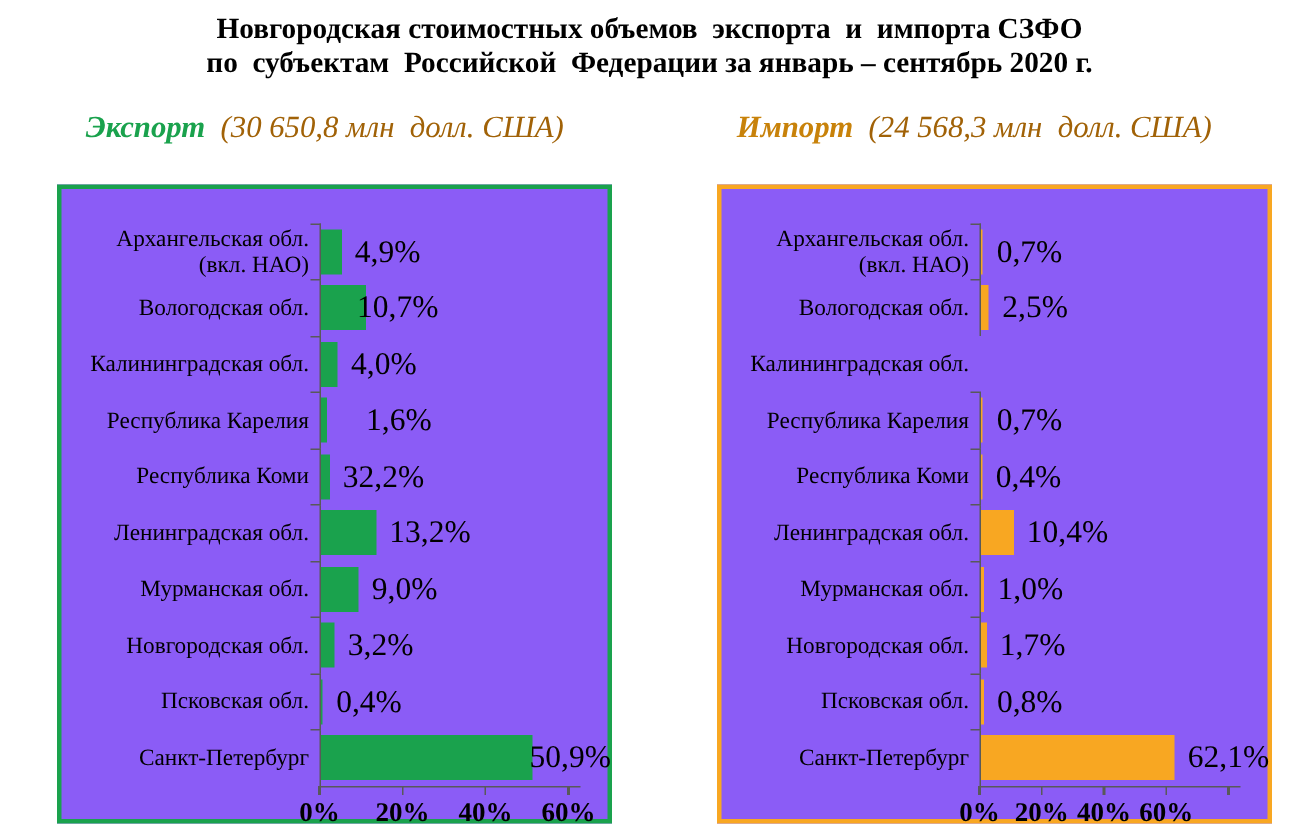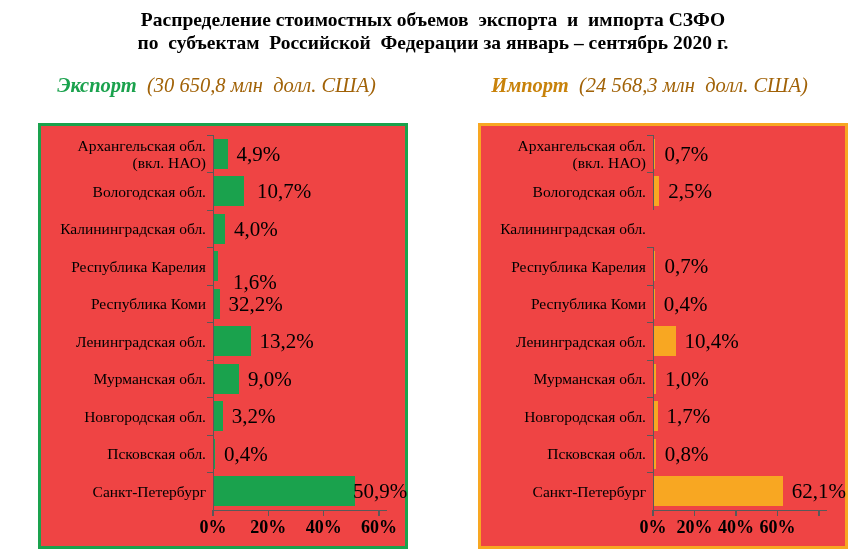--- a/index.html
+++ b/index.html
@@ -20,22 +20,22 @@
   }
   .subtitles { display: flex; margin-top: 20px; }
   .subtitle { flex: 1; text-align: center; font-style: italic; font-size: 20.5px; white-space: pre; }
   .subtitle .sub-name { font-weight: bold; }
   .subtitle .sub-total { color: #a16207; }
 
   .panels { display: flex; margin: 26px 0 0 38px; }
   .panel {
     width: 370px; height: 426px;
     border: 3px solid #000;
-    padding-top: 9px;
-    background: #ef4444;
+    padding-top: 23px;
+    background: #8b5cf6;
   }
   .panel + .panel { margin-left: 70px; }
 
   .rows { position: relative; }
   .row { height: 37.5px; display: flex; position: relative; }
   .cat {
     width: 172px;
     display: flex; align-items: center; justify-content: flex-end;
     text-align: right;
     padding-right: 7px;
@@ -88,21 +88,21 @@
     width: 48px;
     text-align: center;
     font-size: 18px;
     font-weight: 600;
   }
 </style>
 </head>
 <body>
 
 <div class="title-block">
-  <div class="title-line">Распределение стоимостных объемов  экспорта  и  импорта СЗФО</div>
+  <div class="title-line">Новгородская стоимостных объемов  экспорта  и  импорта СЗФО</div>
   <div class="title-line">по  субъектам  Российской  Федерации за январь – сентябрь 2020 г.</div>
 </div>
 
 <div class="subtitles">
   <div class="subtitle"><span class="sub-name" style="color: rgb(26, 162, 77);">Экспорт</span><span>  </span><span class="sub-total">(30 650,8 млн  долл. США)</span></div>
   <div class="subtitle"><span class="sub-name" style="color: rgb(200, 130, 10);">Импорт</span><span>  </span><span class="sub-total">(24 568,3 млн  долл. США)</span></div>
 </div>
 
 <div class="panels">
   <div class="panel" style="border-color: rgb(26, 162, 77);">
@@ -114,37 +114,37 @@
             <div class="ytick"></div>
             <div class="bar" style="width: 13.5567px; background: rgb(26, 162, 77);"></div>
             <span class="val" style="left: 22.5567px;">4,9%</span>
           </div>
         </div>
         <div class="row">
           <div class="cat">Вологодская обл.</div>
           <div class="plot">
             <div class="ytick"></div>
             <div class="bar" style="width: 29.6033px; background: rgb(26, 162, 77);"></div>
-            <span class="val" style="left: 43px; text-align: right;">10,7%</span>
+            <span class="val" style="left: 24px; text-align: right;">10,7%</span>
           </div>
         </div>
         <div class="row">
           <div class="cat">Калининградская обл.</div>
           <div class="plot">
             <div class="ytick"></div>
             <div class="bar" style="width: 11.0667px; background: rgb(26, 162, 77);"></div>
             <span class="val" style="left: 20.0667px;">4,0%</span>
           </div>
         </div>
         <div class="row">
           <div class="cat">Республика Карелия</div>
           <div class="plot">
             <div class="ytick"></div>
             <div class="bar" style="width: 4.42667px; background: rgb(26, 162, 77);"></div>
-            <span class="val" style="left: 19px; margin-top: 16px;">1,6%</span>
+            <span class="val" style="left: 30px;">1,6%</span>
           </div>
         </div>
         <div class="row">
           <div class="cat">Республика Коми</div>
           <div class="plot">
             <div class="ytick"></div>
             <div class="bar" style="width: 5.53333px; background: rgb(26, 162, 77);"></div>
             <span class="val" style="left: 14.5333px;">32,2%</span>
           </div>
         </div>

